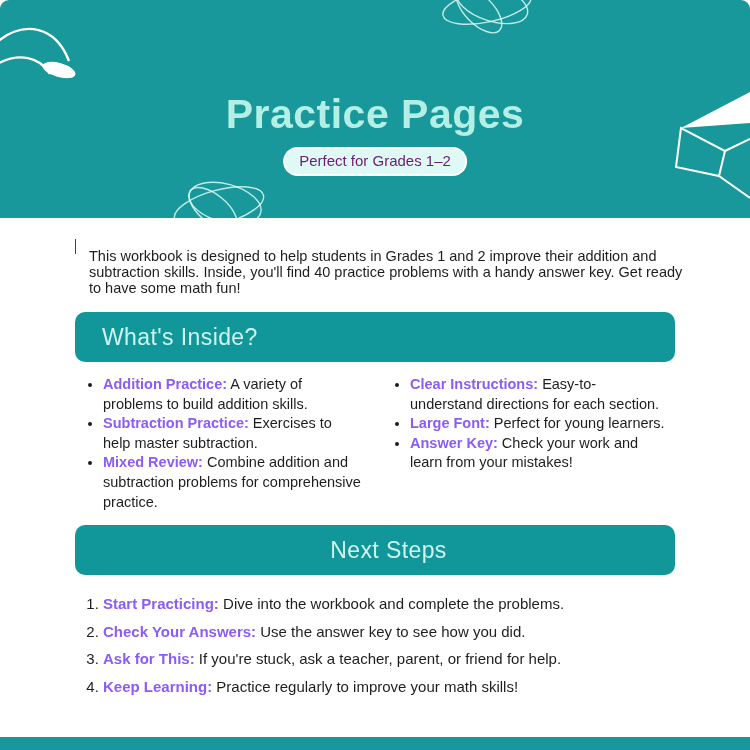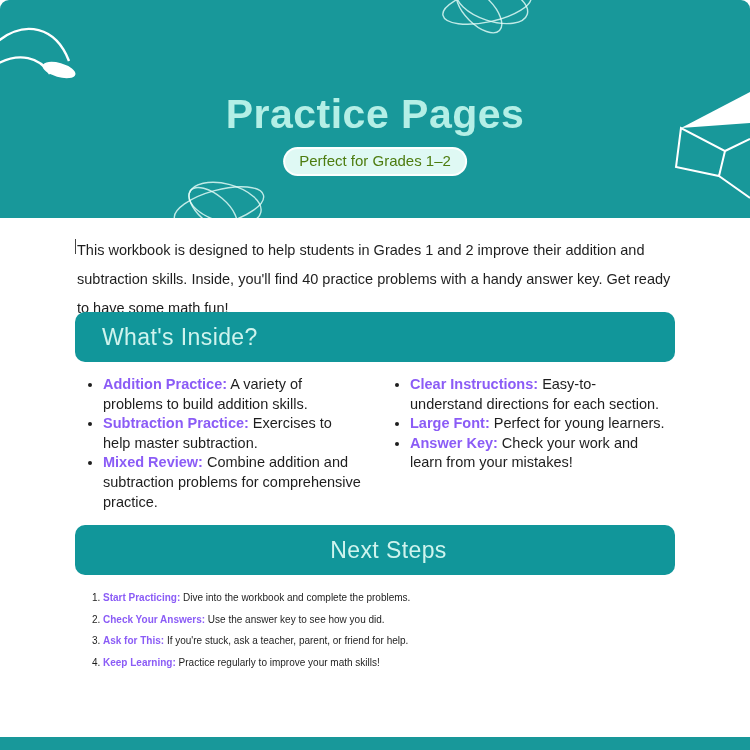--- a/index.html
+++ b/index.html
@@ -13,48 +13,48 @@
     background:#18989a;border-radius:9px 9px 0 0;overflow:hidden;
   }
   .doodles{position:absolute;top:0;left:0;}
   .title{
     position:relative;margin:0;padding-top:42px;text-align:center;
     font-size:41px;line-height:48px;font-weight:700;letter-spacing:.5px;
     color:#b4efe6;
   }
   .badge{
     position:absolute;left:50%;transform:translateX(-50%);top:147px;
-    background:#dff9f4;color:#4d7c0f;font-size:15px;font-weight:500;
+    background:#dff9f4;color:#701a75;font-size:15px;font-weight:500;
     padding:3px 14px 5px;border-radius:999px;border:2px solid rgba(255,255,255,.9);
     white-space:nowrap;
   }
   
   .caret{position:absolute;left:75px;top:239px;width:1px;height:15px;background:#444;}
   .intro{
-    position:absolute;left:77px;top:236px;width:606px;margin:0;
-    font-size:14.5px;line-height:29px;
+    position:absolute;left:77px;top:236px;width:606px;margin:12px;
+    font-size:14.5px;line-height:16px;
   }
   
   .banner{
     position:absolute;left:75px;width:600px;height:50px;
     background:#11969a;border-radius:10px;
     display:flex;align-items:center;box-sizing:border-box;padding-left:27px;
   }
   .banner span{font-size:23px;font-weight:400;color:#cff4ee;letter-spacing:.4px;}
   .banner.whats-inside{top:312px;}
   .banner.next-steps{top:525px;justify-content:center;}
   
   .columns{position:absolute;left:85px;top:375px;width:600px;display:flex;}
   .columns ul{margin:0;padding:0 0 0 18px;width:280px;box-sizing:border-box;}
   .columns ul.right{margin-left:27px;}
   .columns li{font-size:14.5px;line-height:19.6px;margin:0;padding-right:4px;}
   b{font-weight:700;color:#8b5cf6;}
   
   ol.steps{position:absolute;left:77px;top:587px;margin:0;padding:0 0 0 26px;width:600px;}
-  ol.steps li{font-size:10px;line-height:21.5px;}
+  ol.steps li{font-size:15px;line-height:21.5px;margin-top:6px;}
   
   .footer-strip{position:absolute;left:0;top:737px;width:750px;height:13px;background:#18989a;}
 </style>
 </head>
 <body>
 
 <div class="page">
 
   <div class="header">
     <svg class="doodles" width="750" height="218" viewBox="0 0 750 218">

